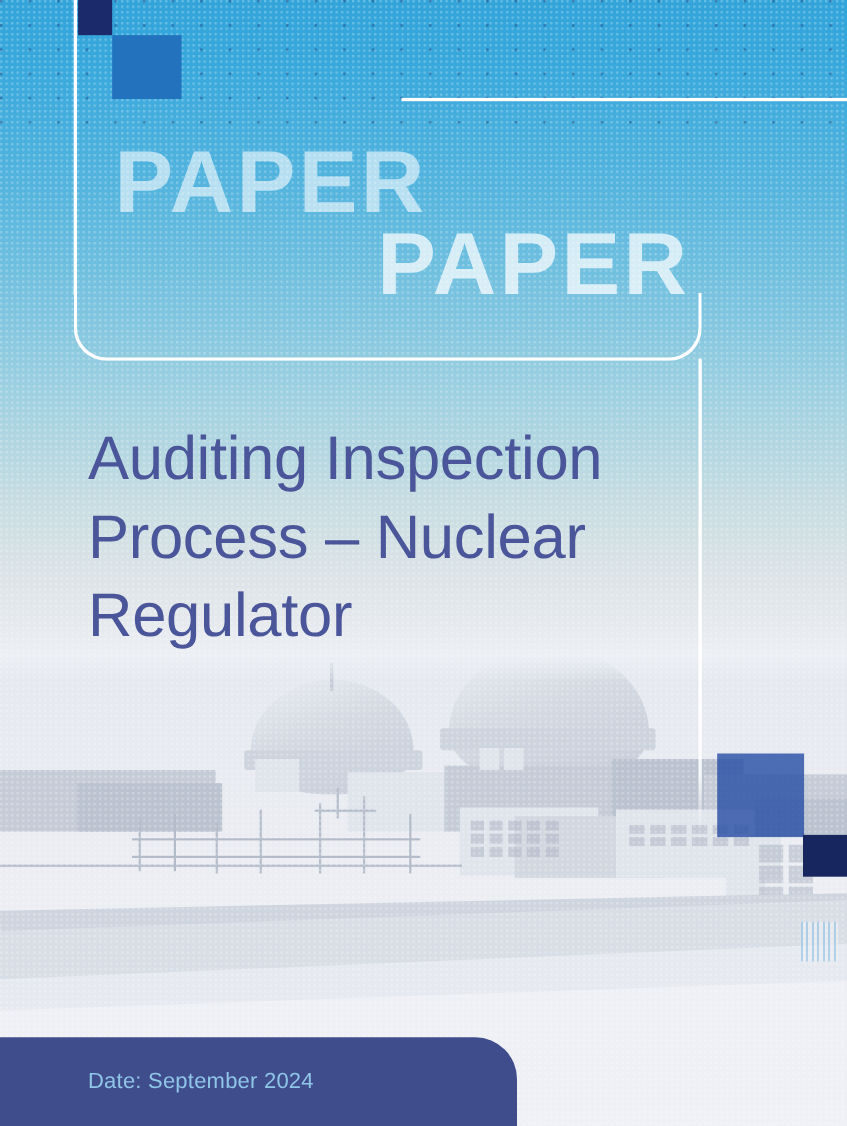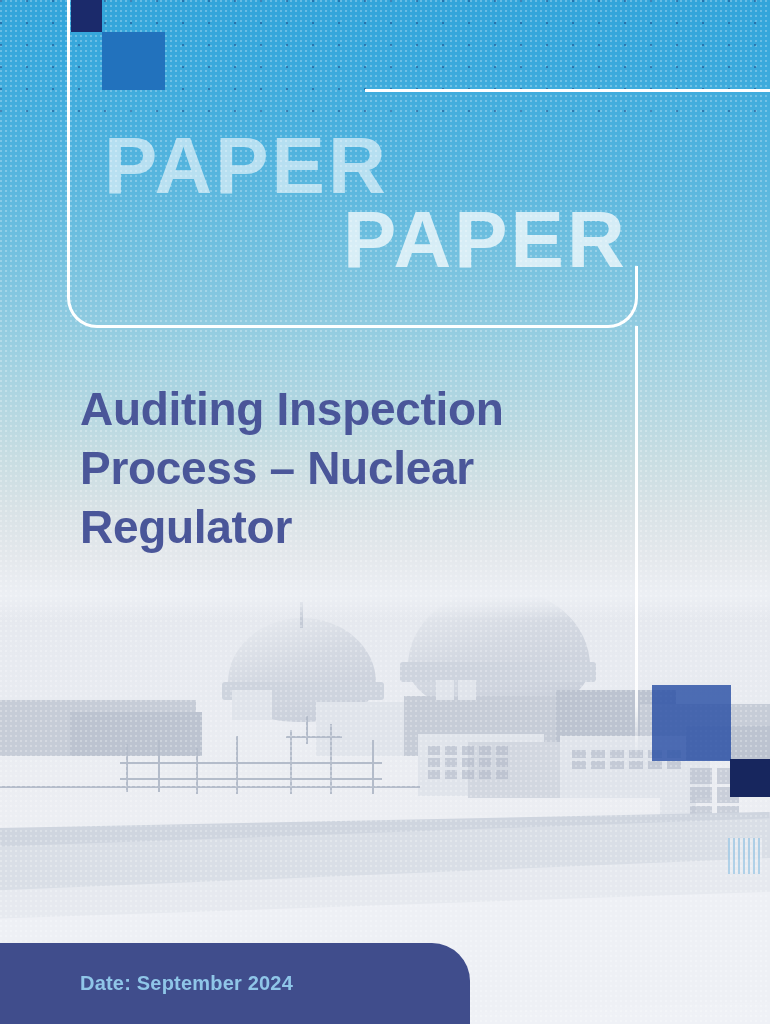--- a/index.html
+++ b/index.html
@@ -258,41 +258,41 @@
     font-size: 80px;
     letter-spacing: 3px;
   }
 
   
   .doc-title {
     position: absolute;
     left: 80px; top: 380px;
     width: 520px;
     color: #4a5699;
-    font-size: 46px;
-    font-weight: 700;
+    font-size: 56px;
+    font-weight: 400;
     line-height: 1.28;
     letter-spacing: -0.3px;
   }
 
   
   .date-bar {
     position: absolute;
     left: 0; top: 943px;
     width: 470px; height: 81px;
     background: #404d8c;
     border-top-right-radius: 38px;
     display: flex;
     align-items: center;
   }
   .date-text {
     margin-left: 80px;
     color: #8fc6e8;
     font-size: 20px;
-    font-weight: 700;
+    font-weight: 400;
     letter-spacing: .2px;
   }
 </style>
 </head>
 <body>
 
 <div id="page">
 
   <div class="photo-layer">
     <div class="photo-sky"></div>

